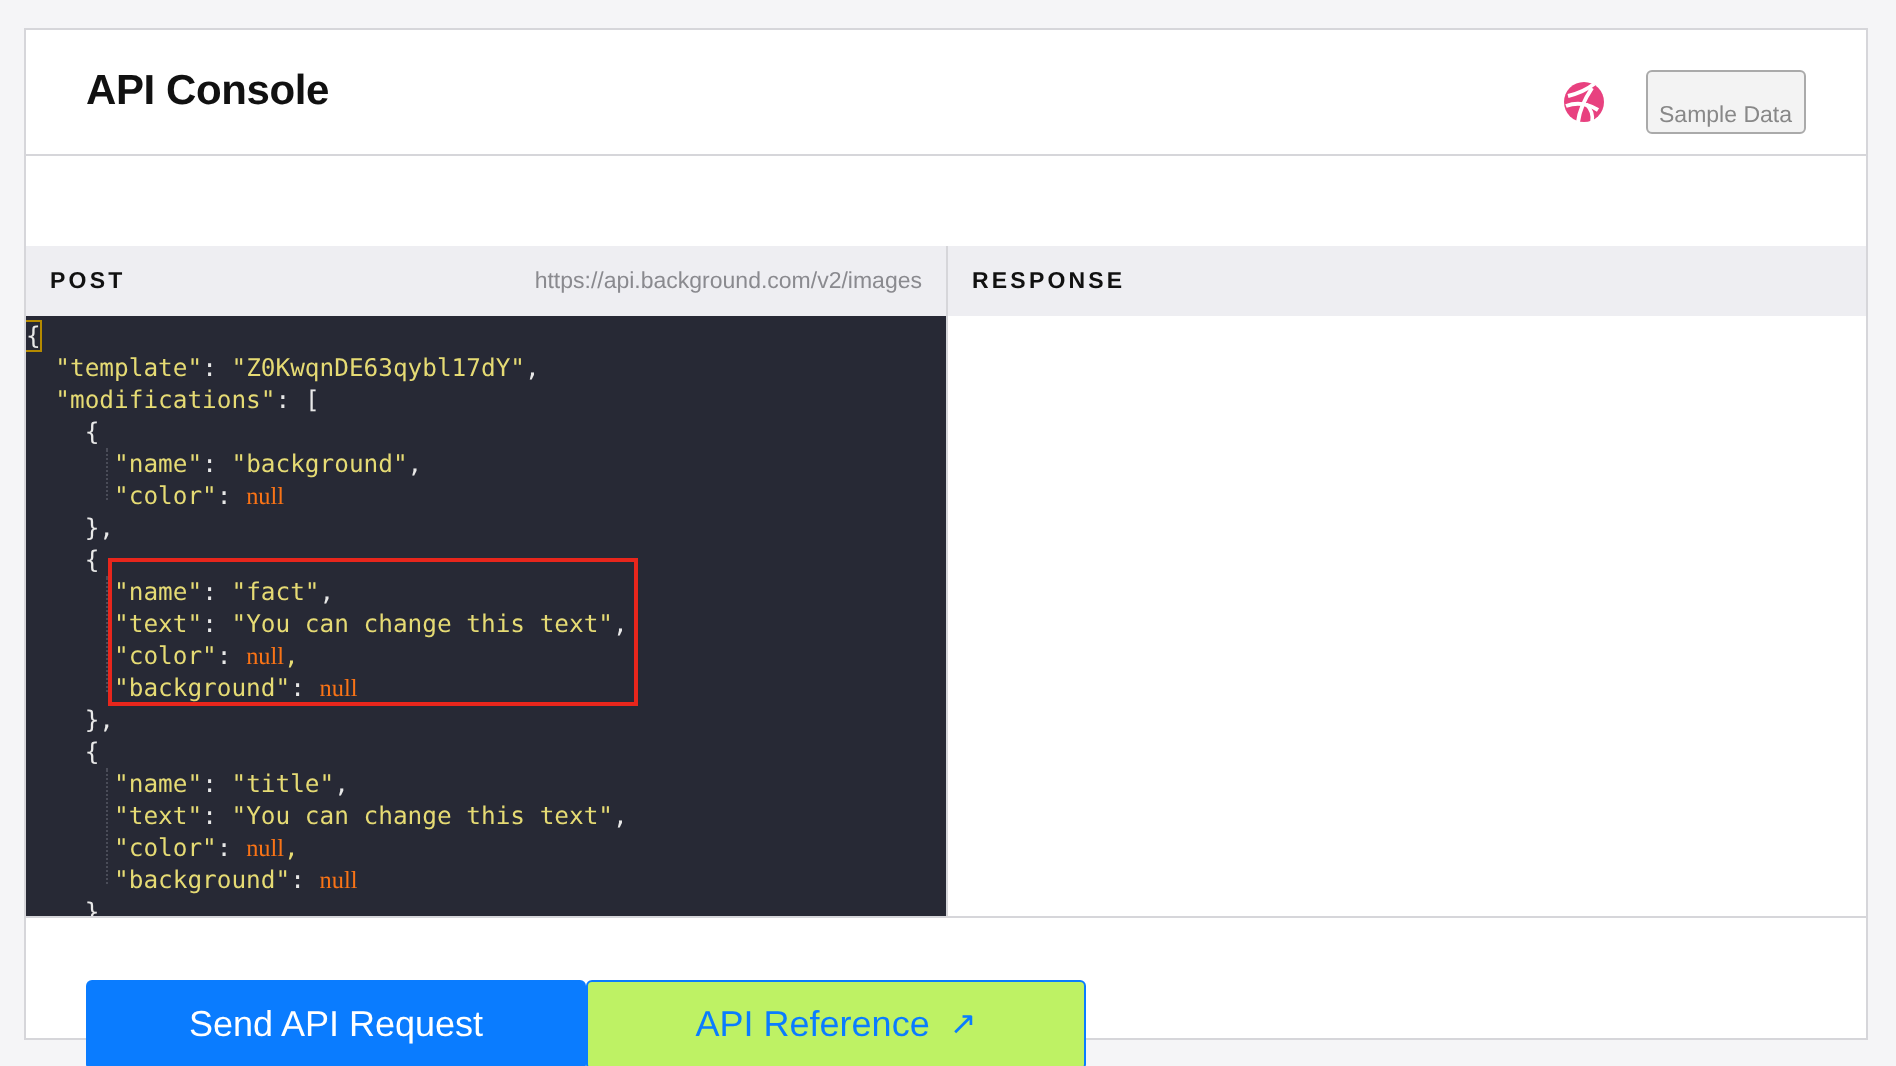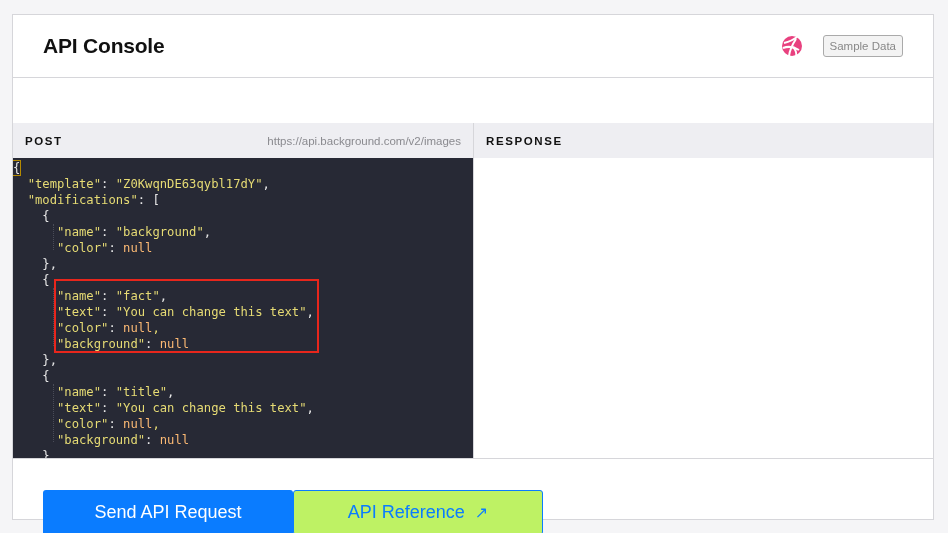--- a/index.html
+++ b/index.html
@@ -13,41 +13,41 @@
     .card-header {
       height: 63px; display: flex; align-items: center; padding: 0 30px;
       border-bottom: 1px solid #d6d6da; position: relative;
     }
     .page-title { font-size: 21px; font-weight: bold; color: #111; letter-spacing: -0.2px; }
     .header-right { position: absolute; right: 30px; top: 20px; display: flex; align-items: center; }
     .ball-icon { width: 22px; height: 22px; margin-right: 20px; display: inline-block; }
     .sample-btn {
       font-family: "Liberation Sans", sans-serif; font-size: 11.5px; color: #888;
       background: #f3f3f3; border: 1px solid #aaa; border-radius: 3px;
-      padding: 3px 6px; height: 22px; line-height: 14px; cursor: pointer;
+      padding: 15px 6px; height: 22px; line-height: 14px; cursor: pointer;
     }
 
     .panels { display: flex; height: 336px; border-bottom: 1px solid #d6d6da; margin-top: 45px; }
     .panel-left { width: 461px; border-right: 1px solid #d6d6da; display: flex; flex-direction: column; }
     .panel-right { flex: 1; display: flex; flex-direction: column; }
     .panel-bar {
       height: 35px; background: #eeeef2; display: flex; align-items: center;
       justify-content: space-between; padding: 0 12px;
     }
     .panel-bar-label { font-size: 11.5px; font-weight: bold; letter-spacing: 1.6px; color: #111; }
     .panel-bar-url { font-size: 11.5px; color: #8a8a8f; }
 
     .code {
       flex: 1; background: #272935; overflow: hidden; position: relative;
       font-family: "DejaVu Sans Mono", monospace; font-size: 12.2px; line-height: 16px;
       color: #e6db74; padding-top: 2px;
     }
     .code-line { white-space: pre; height: 16px; position: relative; }
     .p { color: #e8e8e8; }
-    .n { color: #fdba74; }
+    .n { color: #f97316; font-family: Liberation Serif, serif; }
     .bracket-match { outline: 1px solid #b58a00; color: #e8e8e8; }
     .indent-guide { position: absolute; top: 0; bottom: 0; border-left: 1px dotted #4a4c58; }
     .highlight-box {
       position: absolute; left: 41px; top: 121px; width: 265px; height: 74px;
       border: 2px solid #e8261c;
     }
     .response-body { flex: 1; background: #fff; }
 
     .footer { height: 106px; display: flex; align-items: center; padding-left: 30px; }
     .btn-primary {

